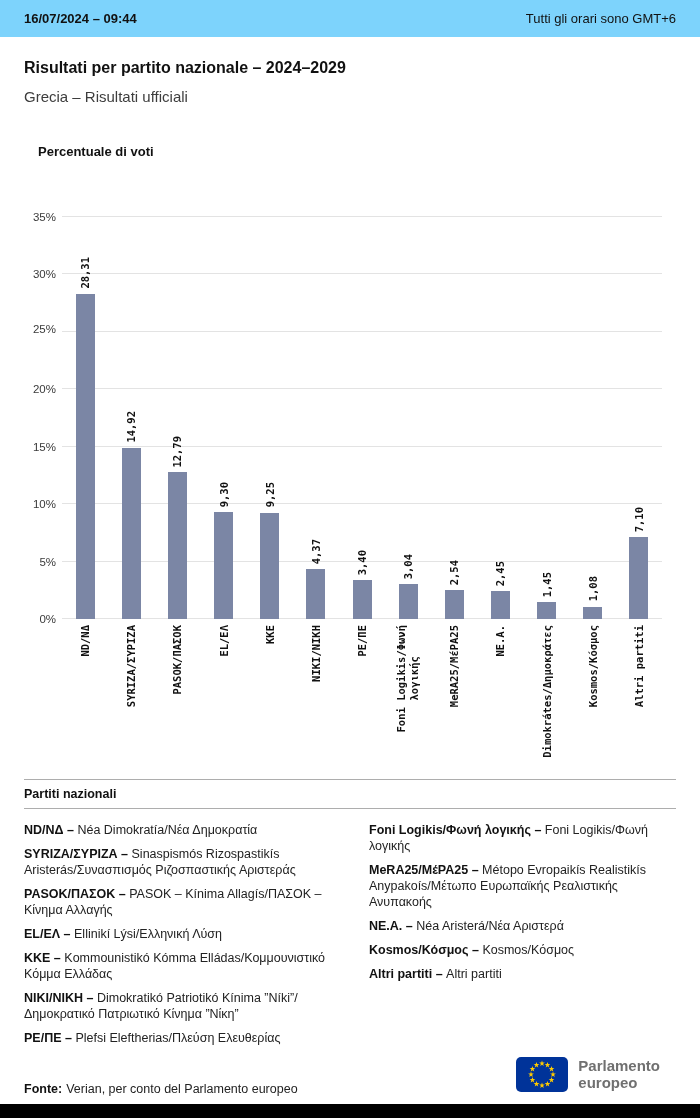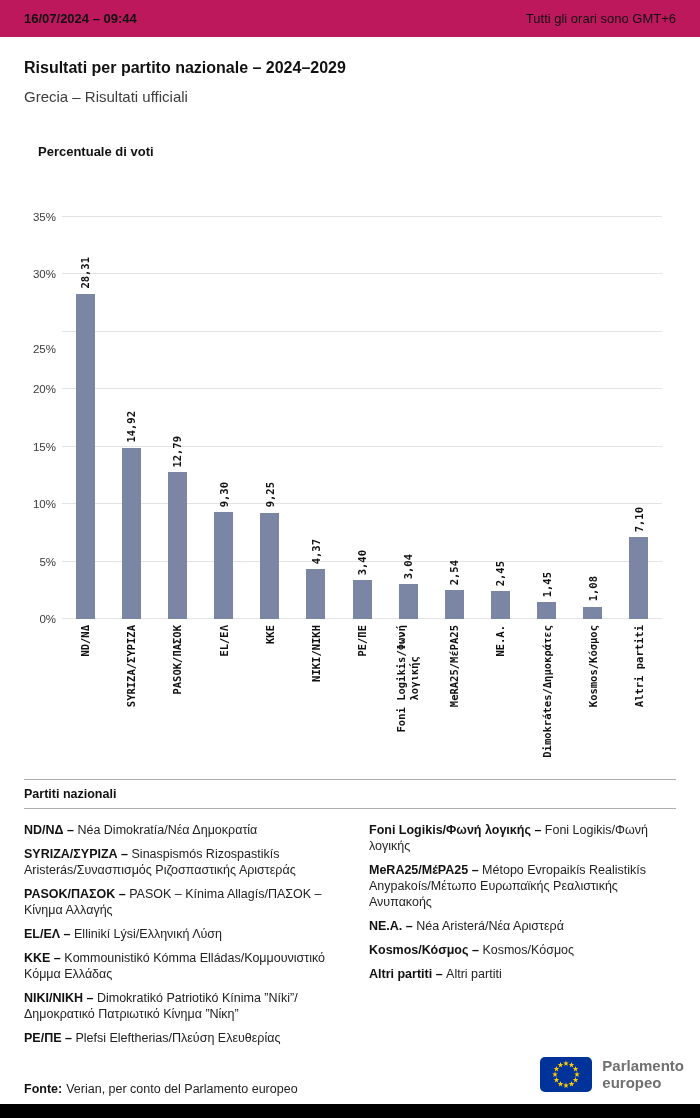--- a/index.html
+++ b/index.html
@@ -2,21 +2,21 @@
 <html><head>
 <meta charset="utf-8">
 <style>
   * { margin:0; padding:0; box-sizing:border-box; }
   html,body { background:#fff; }
   body {
     width:700px; height:1118px; position:relative; overflow:hidden;
     font-family:"Liberation Sans", sans-serif; color:#1a1a1a;
   }
   .topbar {
-    height:37px; background:#be185d; display:flex; justify-content:space-between;
+    height:37px; background:#7dd3fc; display:flex; justify-content:space-between;
     align-items:center; padding:0 24px; font-size:13px; color:#111;
   }
   .topbar .dt { font-weight:bold; }
   .titles { padding:22px 24px 0; }
   h1 { font-size:16px; font-weight:bold; color:#111; }
   .subtitle { font-size:15px; color:#3d3d3d; margin-top:11px; font-weight:normal; }
   .chart-title { font-size:13px; font-weight:bold; margin:39px 0 0 38px; color:#111; }
   .chart { margin:58px 38px 0 28px; position:relative; }
   .plot { position:relative; margin-left:34px; height:402px; }
   .gridline { position:absolute; left:0; right:0; height:1px; background:#e3e3e3; }
@@ -40,21 +40,21 @@
   }
   .legend { margin:10px 24px 0; }
   .legend-rule { border-top:1px solid #adadad; }
   .legend h2 { font-size:12.5px; font-weight:bold; padding:7px 0; color:#111; }
   .legend-cols { display:flex; gap:38px; padding-top:13px; }
   .legend-col { flex:1; }
   .litem { font-size:12.5px; line-height:1.28; margin-bottom:8px; color:#222; }
   .litem b { font-weight:bold; color:#111; }
   .source { position:absolute; left:24px; bottom:22px; font-size:12.5px; color:#222; }
   .source b { margin-right:4px; color:#111; }
-  .logo { position:absolute; right:16px; bottom:26px; display:flex; align-items:center; gap:10px; }
+  .logo { position:absolute; right:40px; bottom:26px; display:flex; align-items:center; gap:10px; }
   .logo-text { font-size:15px; font-weight:bold; color:#707070; line-height:1.13; }
   .bottombar { position:absolute; left:0; right:0; bottom:0; height:14px; background:#000; }
 </style>
 </head>
 <body>
 
 <div class="topbar">
   <span class="dt">16/07/2024 – 09:44</span>
   <span>Tutti gli orari sono GMT+6</span>
 </div>
@@ -72,21 +72,21 @@
       <div class="ylabel" style="bottom: -7px;">0%</div>
       <div class="gridline" style="bottom: 57.4286px;"></div>
       <div class="ylabel" style="bottom: 50.4286px;">5%</div>
       <div class="gridline" style="bottom: 114.857px;"></div>
       <div class="ylabel" style="bottom: 107.857px;">10%</div>
       <div class="gridline" style="bottom: 172.286px;"></div>
       <div class="ylabel" style="bottom: 165.286px;">15%</div>
       <div class="gridline" style="bottom: 229.714px;"></div>
       <div class="ylabel" style="bottom: 222.714px;">20%</div>
       <div class="gridline" style="bottom: 287.143px;"></div>
-      <div class="ylabel" style="bottom: 263px; margin-top: 28px;">25%</div>
+      <div class="ylabel" style="bottom: 283px; margin-top: 28px;">25%</div>
       <div class="gridline" style="bottom: 344.571px;"></div>
       <div class="ylabel" style="bottom: 337.571px;">30%</div>
       <div class="gridline" style="bottom: 402px;"></div>
       <div class="ylabel" style="bottom: 395px;">35%</div>
       <div class="bar" style="left: 13.5769px; width: 19px; height: 325.161px; background: rgb(123, 134, 165);"></div>
       <div class="vlabel" style="left: 23.0769px; bottom: 330.161px; transform: translateX(-50%) rotate(180deg);">28,31</div>
       <div class="bar" style="left: 59.7308px; width: 19px; height: 171.367px; background: rgb(123, 134, 165);"></div>
       <div class="vlabel" style="left: 69.2308px; bottom: 176.367px; transform: translateX(-50%) rotate(180deg);">14,92</div>
       <div class="bar" style="left: 105.885px; width: 19px; height: 146.902px; background: rgb(123, 134, 165);"></div>
       <div class="vlabel" style="left: 115.385px; bottom: 151.902px; transform: translateX(-50%) rotate(180deg);">12,79</div>

